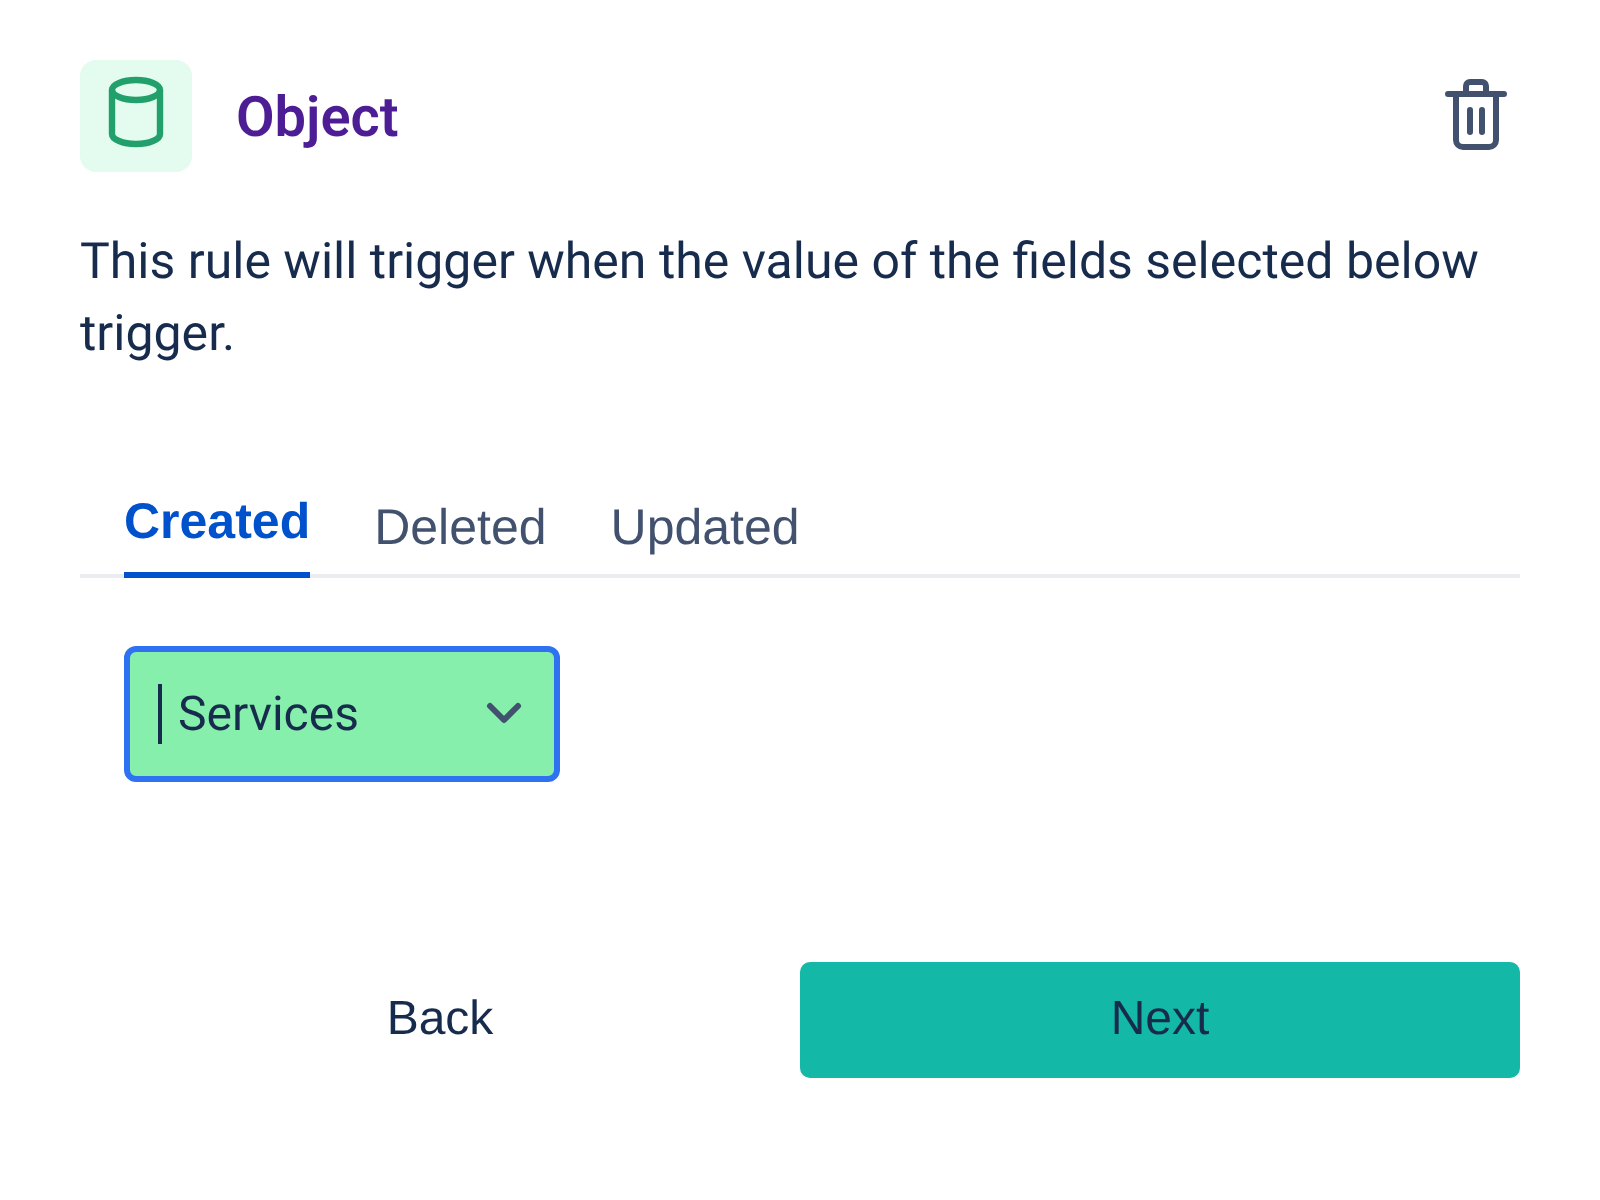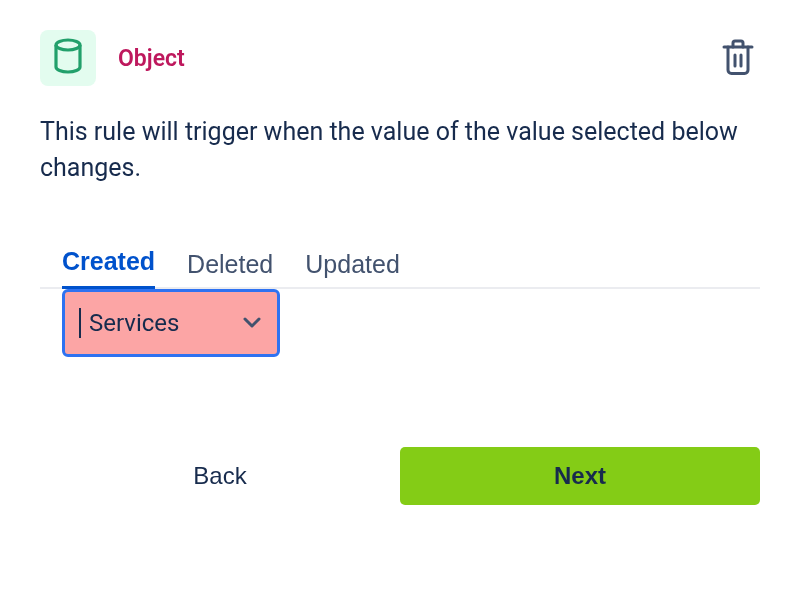--- a/index.html
+++ b/index.html
@@ -25,42 +25,43 @@
     .icon-box {
       width: 56px;
       height: 56px;
       background: #E3FCEF;
       border-radius: 8px;
       display: flex;
       align-items: center;
       justify-content: center;
     }
     .title {
-      font-size: 23px;
+      font-size: 28px;
       font-weight: 600;
-      color: #be185d;
+      color: #4c1d95;
     }
     .trash-btn {
       background: none;
       border: none;
       cursor: pointer;
       padding: 4px;
     }
     .description {
       font-size: 25px;
       line-height: 1.45;
       color: #172B4D;
       margin-bottom: 60px;
     }
     .tabs-row {
       display: flex;
       align-items: flex-end;
       gap: 32px;
       border-bottom: 2px solid #EBECF0;
       padding-left: 22px;
+      margin-bottom: 34px;
     }
     .tab {
       font-size: 25px;
       font-weight: 500;
       color: #42526E;
       background: none;
       border: none;
       padding: 0 0 10px 0;
       cursor: pointer;
       position: relative;
@@ -78,21 +79,21 @@
     .select-box {
       display: inline-flex;
       align-items: center;
       justify-content: space-between;
       border: 3px solid #2E72F1;
       border-radius: 6px;
       height: 68px;
       min-width: 218px;
       padding: 0 16px 0 14px;
       cursor: pointer;
-      background: #fca5a5;
+      background: #86efac;
     }
     .select-inner {
       display: flex;
       align-items: center;
       gap: 8px;
     }
     .cursor-bar {
       width: 2px;
       height: 30px;
       background: #172B4D;
@@ -111,25 +112,25 @@
       background: none;
       border: none;
       font-size: 24px;
       font-weight: 400;
       color: #172B4D;
       height: 58px;
       cursor: pointer;
     }
     .next-btn {
       flex: 1;
-      background: #84cc16;
+      background: #14b8a6;
       border: none;
       border-radius: 5px;
       font-size: 24px;
-      font-weight: 700;
+      font-weight: 400;
       color: #172B4D;
       height: 58px;
       cursor: pointer;
     }
   </style>
 </head>
 <body>
 
 <div class="header-row">
   <div class="header-left">
@@ -149,21 +150,21 @@
         <path d="M4 10 H32" stroke="#42526E" stroke-width="3" stroke-linecap="round"></path>
         <path d="M13 10 V6 C13 4.9 13.9 4 15 4 H21 C22.1 4 23 4.9 23 6 V10" stroke="#42526E" stroke-width="3" stroke-linecap="round" fill="none"></path>
         <path d="M8 10 V33 C8 35 9.5 36.5 11.5 36.5 H24.5 C26.5 36.5 28 35 28 33 V10" stroke="#42526E" stroke-width="3" stroke-linecap="round" fill="none"></path>
         <path d="M15 18 V29" stroke="#42526E" stroke-width="3" stroke-linecap="round"></path>
         <path d="M21 18 V29" stroke="#42526E" stroke-width="3" stroke-linecap="round"></path>
       </svg>
     </span>
   </button>
 </div>
 
-<p class="description">This rule will trigger when the value of the value selected below changes.</p>
+<p class="description">This rule will trigger when the value of the fields selected below trigger.</p>
 
 <div class="tabs-row">
   <button class="tab active">Created</button>
   <button class="tab">Deleted</button>
   <button class="tab">Updated</button>
 </div>
 
 <div class="select-wrap">
   <div class="select-box">
     <div class="select-inner">

